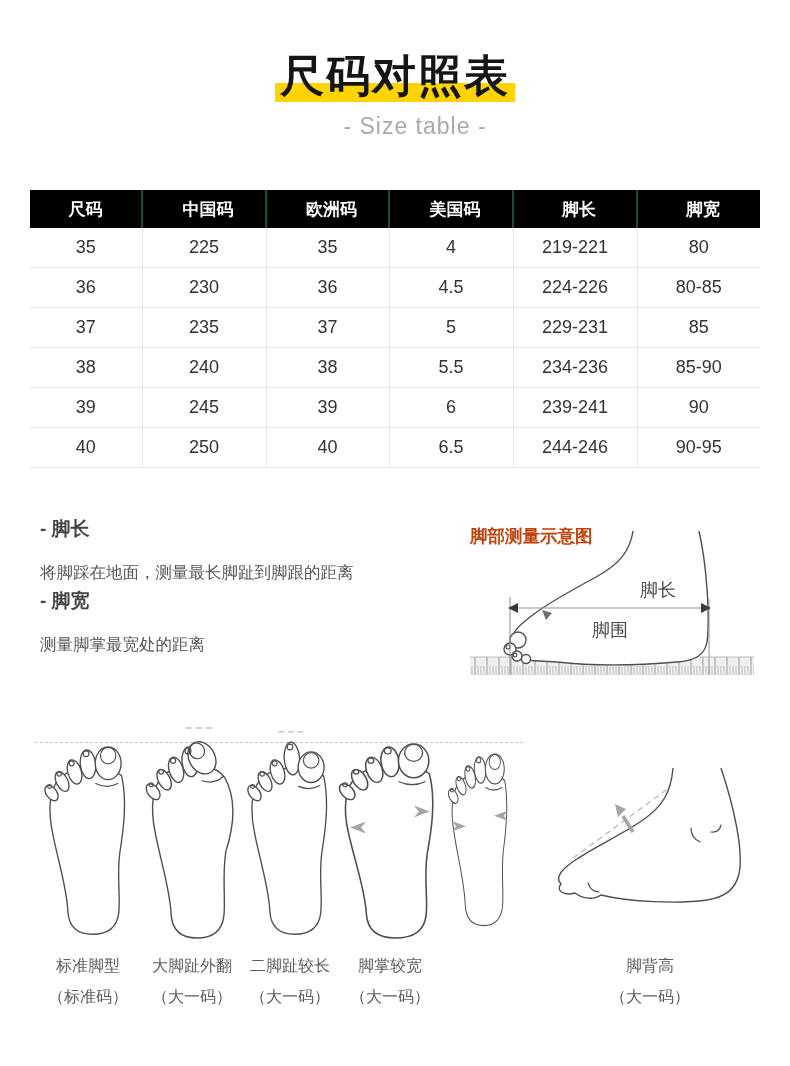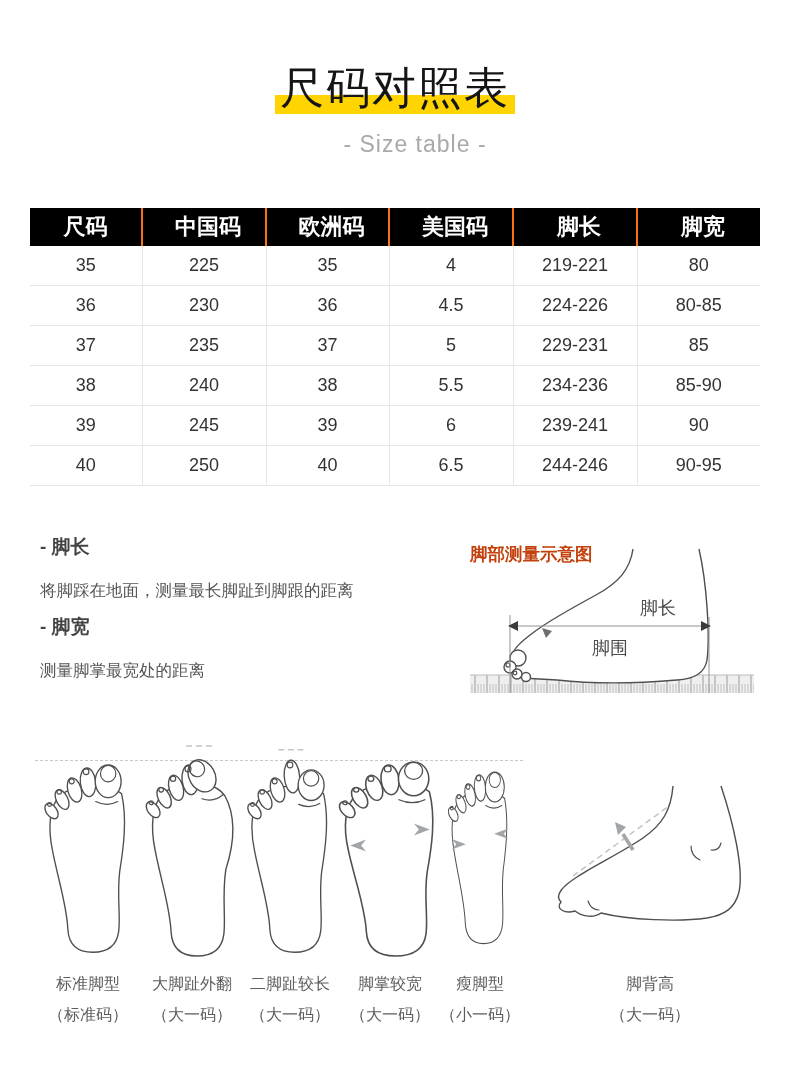--- a/index.html
+++ b/index.html
@@ -4,50 +4,50 @@
 <style>
   html,body{margin:0;padding:0;}
   body{
     width:790px;height:1066px;position:relative;background:#fff;
     font-family:"Liberation Sans","DejaVu Sans",sans-serif;color:#333;
     overflow:hidden;
   }
   
   .header{padding-top:46px;text-align:center;}
   .page-title{
-    margin:16px;font-size:44px;font-weight:normal;line-height:52px;color:#151515;letter-spacing:2px;
+    margin:4px;font-size:44px;font-weight:bold;line-height:52px;color:#151515;letter-spacing:2px;
   }
   .page-title .hl{
     padding:0 5px 2px 5px;
     background:linear-gradient(to top, var(--highlight,#FFD400) 0 19px, transparent 19px);
   }
   .subtitle{
     margin-top:10px;font-size:23px;line-height:28px;color:#a9a9a9;letter-spacing:1px;padding-left:40px;
   }
   
   table.size{
     width:730px;margin:50px 30px 0 30px;border-collapse:collapse;table-layout:fixed;
   }
   table.size th{
     background:var(--header-bg,#000);color:var(--header-fg,#fff);
-    height:38px;font-size:22px;font-weight:bold;padding:0;
-  }
-  table.size th + th{border-left:2px solid #f97316;padding-left:8px;}
+    height:38px;font-size:17px;font-weight:bold;padding:0;
+  }
+  table.size th + th{border-left:2px solid #14532d;padding-left:8px;}
   table.size td{
     height:39px;font-size:18px;color:#333;text-align:center;padding:0;
     border-bottom:1px solid #e6e6e6;
   }
   table.size td + td{border-left:1px solid #e6e6e6;}
   
   .measure{position:relative;height:214px;margin-top:36px;padding-left:44px;}
   .measure-text{position:absolute;left:40px;top:12px;width:410px;}
   .measure-text h3{margin:0;font-size:19px;line-height:26px;font-weight:bold;color:#444;}
   .measure-text h3 + p{margin:18px 0 0 0;}
   .measure-text p{margin:16px 0 0 0;font-size:16.5px;line-height:24px;color:#555;}
-  .measure-text p + h3{margin-top:12px;}
+  .measure-text p + h3{margin-top:4px;}
   .diagram{position:absolute;left:462px;top:0;width:300px;height:178px;}
   .diagram h4{position:absolute;left:8px;top:20px;margin:0;font-size:17.5px;font-weight:bold;color:#c2410c;z-index:2;}
   .diagram svg{position:absolute;left:0;top:0;}
   
   .foot-types{position:relative;height:340px;text-decoration:underline;}
   .dashline{position:absolute;left:35px;top:24px;width:488px;border-top:1.5px dashed #c9c9c9;}
   .fig{position:absolute;top:0;height:300px;}
   .fig svg{position:absolute;top:6px;left:0;}
   .fig.side svg{top:46px;}
   .cap{position:absolute;top:232px;left:0;width:100%;text-align:center;
@@ -288,24 +288,20 @@
         <ellipse class="ln" cx="71" cy="29" rx="8" ry="8.5"></ellipse>
         <circle class="ln" cx="48" cy="27" r="3"></circle>
         <circle class="ln" cx="33" cy="37" r="2.6"></circle>
         <circle class="ln" cx="20" cy="48" r="2.3"></circle>
         <circle class="ln" cx="10" cy="61" r="2"></circle>
         <path class="ln" d="M58,58 q12,6 23,0"></path>
       </g>
       <polygon class="arr" points="34,102 18,96 23,102 18,108"></polygon>
       <polygon class="arr" points="66,90 82,84 77,90 82,96"></polygon>
     </svg>
-    <div class="cap">
-      <div>瘦脚型</div>
-      <div>（小一码）</div>
-    </div>
   </div>
 
   <div class="fig side" style="left:545px;width:210px;">
     <svg width="210" height="150" viewBox="0 0 210 150">
       <path class="dsh" d="M28,94 L124,24"></path>
       <path class="fil" d="M128,4 C126,28 118,42 98,56 C76,71 48,84 32,95 C18,104 9,113 16,120 C10,127 20,132 30,129 C38,135 49,136 56,131 C84,138 134,140 162,136 C180,133 190,126 194,110 C199,86 188,40 176,4"></path>
       <path class="ln" d="M146,64 q0,10 9,14"></path>
       <path class="ln" d="M166,68 q8,1 10,-7"></path>
       <path class="ln" d="M43,119 q3,9 11,9"></path>
       <path d="M88,68 L78,52" stroke="#a2a6a8" stroke-width="3.5" fill="none"></path>

